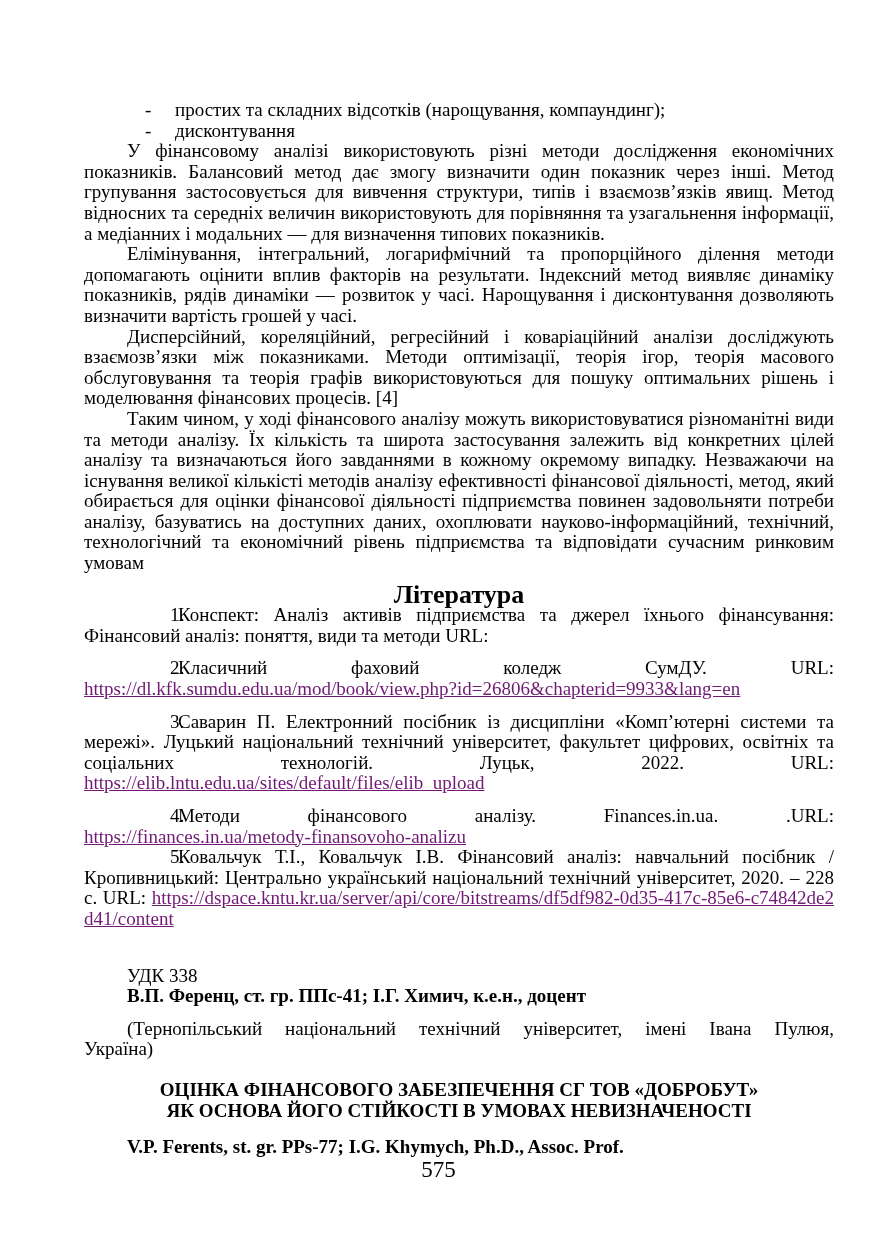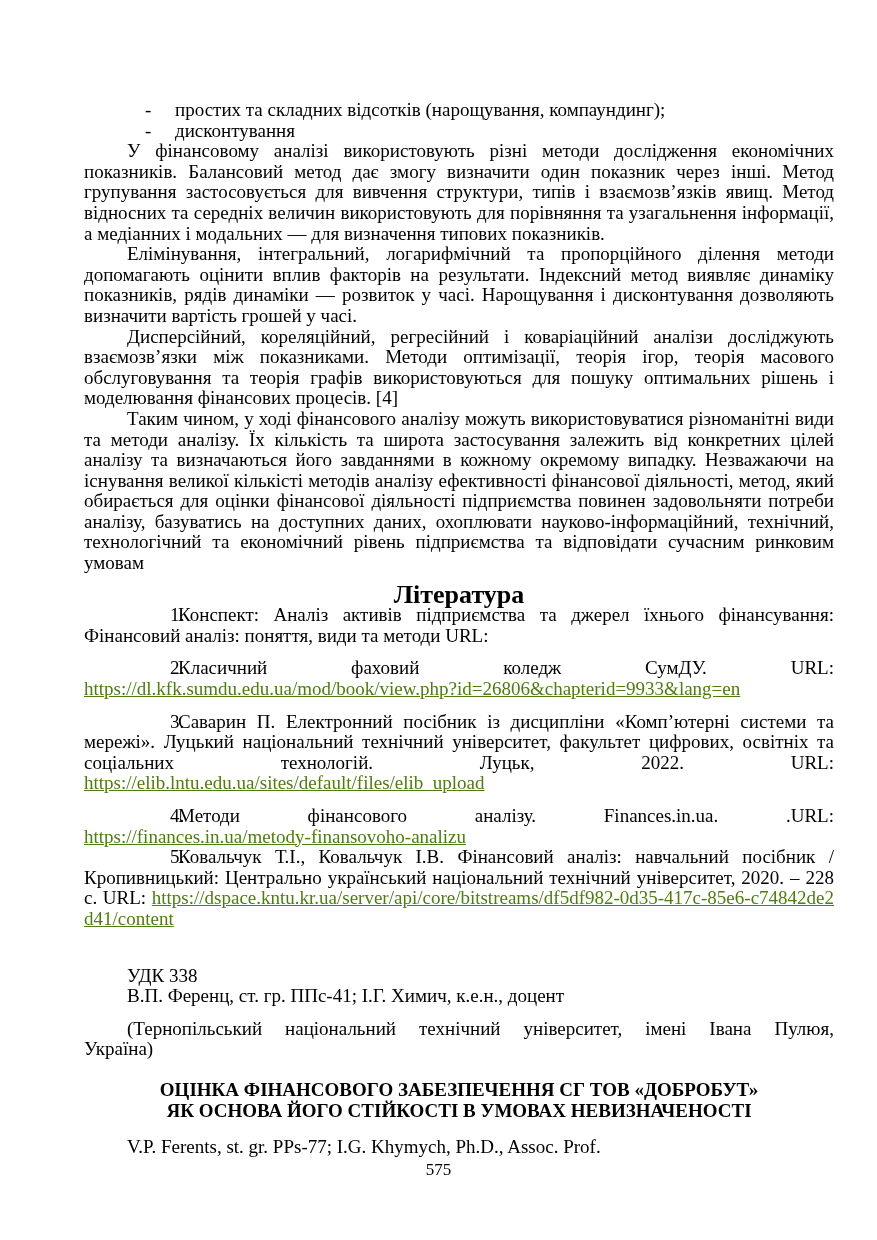--- a/index.html
+++ b/index.html
@@ -49,54 +49,54 @@
     width: 51px;
   }
   .lit-heading {
     margin: 11px 0 0 0;
     font-size: 26px;
     font-weight: bold;
     text-align: center;
     line-height: 20.6px;
   }
   a.doc-link {
-    color: #4d7c0f;
+    color: #701a75;
     text-decoration: underline;
     cursor: pointer;
     word-break: break-all;
   }
   .block-link {
     display: block;
     text-align: left;
   }
   .udk-block {
     margin-top: 36px;
   }
   .bold {
-    font-weight: normal;
+    font-weight: bold;
   }
   .no-indent {
     text-indent: 0;
   }
   .title-block {
     margin-top: 20px;
     text-align: center;
     font-weight: bold;
   }
   .authors-en {
     margin-top: 16px;
   }
   .page-number {
     position: absolute;
     top: 1160px;
     left: 0;
     width: 877px;
     text-align: center;
     font-family: "Liberation Serif", "DejaVu Serif", serif;
-    font-size: 17px;
+    font-size: 23px;
     color: #000000;
   }
 </style>
 </head>
 <body>
 
 <div class="page">
   <div class="content">
 
     <div class="bullet-line">

